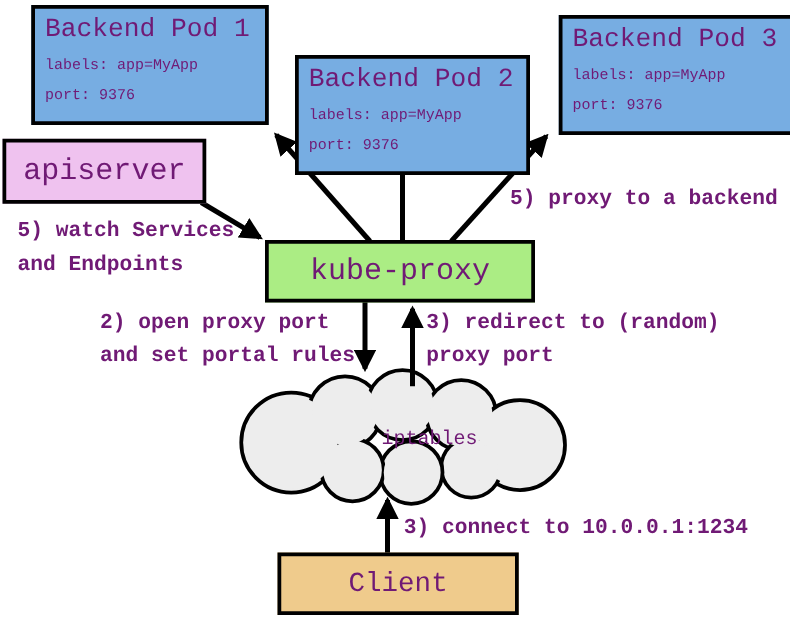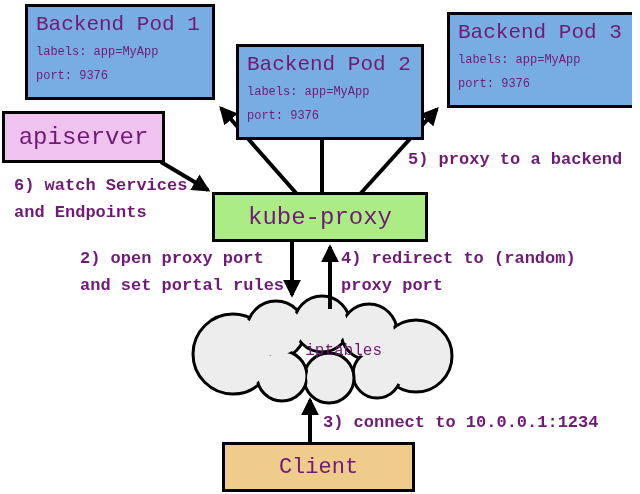--- a/index.html
+++ b/index.html
@@ -103,22 +103,22 @@
   <div class="box apiserver center-label" style="left:2px; top:111px; width:163px; height:52px;">
     <span>apiserver</span>
   </div>
 
   <div class="iptables-text">iptables</div>
 
   <div class="box client center-label" style="left:222px; top:442px; width:193px; height:50px;">
     <span>Client</span>
   </div>
 
-  <div class="annotation" style="left:14px; top:172px;">6) watch Services
+  <div class="annotation" style="left:14px; top:172px;">5) watch Services
 and Endpoints</div>
   <div class="annotation" style="left:80px; top:245px;">2) open proxy port
 and set portal rules</div>
   <div class="annotation" style="left:323px; top:409px;">3) connect to 10.0.0.1:1234</div>
-  <div class="annotation" style="left:341px; top:245px;">4) redirect to (random)
+  <div class="annotation" style="left:341px; top:245px;">3) redirect to (random)
 proxy port</div>
   <div class="annotation" style="left:408px; top:146px;text-align:center;">5) proxy to a backend</div>
 
 </div>
 
 </body></html>

